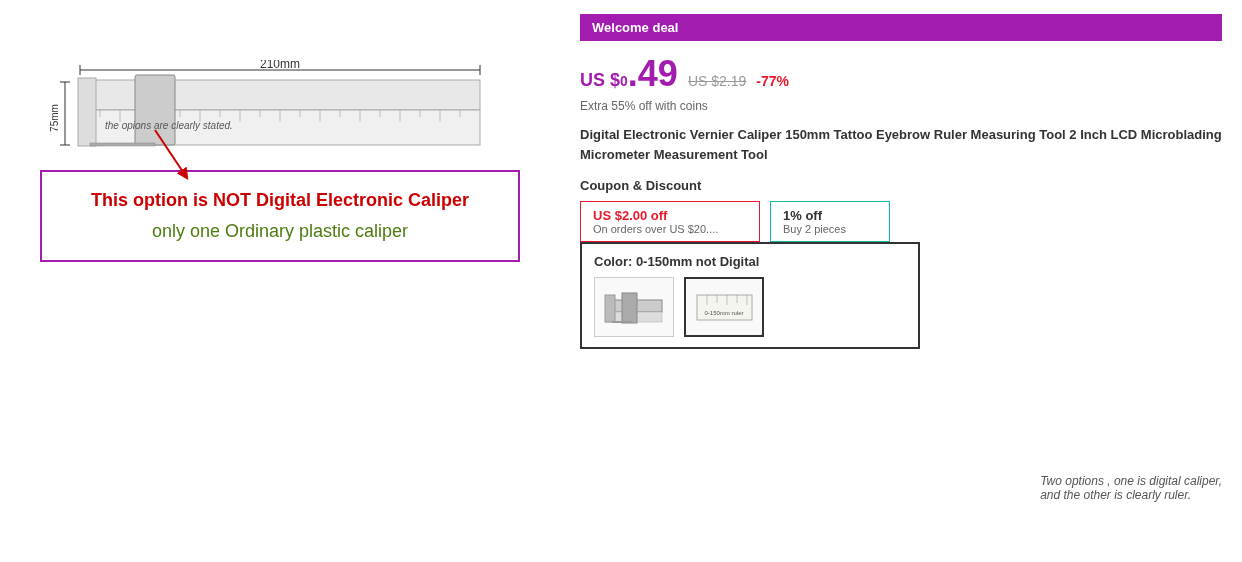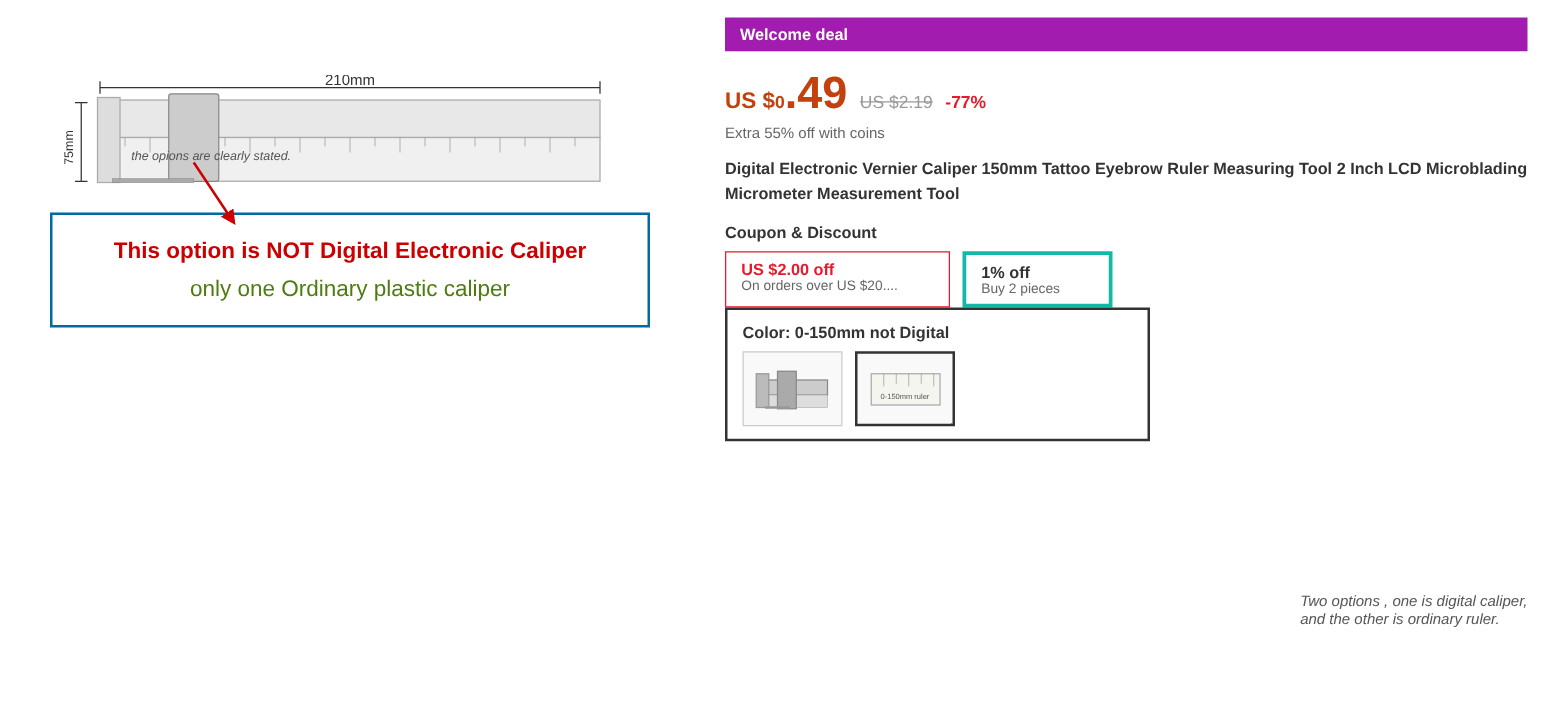--- a/index.html
+++ b/index.html
@@ -16,21 +16,21 @@
       min-height: 562px;
     }
     
     .left-panel {
       width: 560px;
       padding: 20px 30px;
       position: relative;
       flex-shrink: 0;
     }
     .warning-box {
-      border: 2px solid #0369a1;
+      border: 2px solid #a21caf;
       margin-top: 20px;
       padding: 18px 20px;
       text-align: center;
       width: 480px;
       margin-left: auto;
       margin-right: auto;
     }
     .warning-title {
       color: #cc0000;
       font-size: 18px;
@@ -59,21 +59,21 @@
       margin-bottom: 12px;
       width: 100%;
     }
     .price-row {
       display: flex;
       align-items: baseline;
       gap: 10px;
       margin-bottom: 4px;
     }
     .price-current {
-      color: #c2410c;
+      color: #a21caf;
       font-size: 16px;
       font-weight: bold;
     }
     .price-current .currency {
       font-size: 18px;
     }
     .price-current .amount {
       font-size: 36px;
       font-weight: 900;
     }
@@ -117,21 +117,21 @@
     .coupon-amount {
       color: #e8192c;
       font-size: 13px;
       font-weight: bold;
     }
     .coupon-desc {
       font-size: 11px;
       color: #666;
     }
     .coupon-card-2 {
-      border: 3px solid #14b8a6;
+      border: 1px solid #14b8a6;
       padding: 6px 12px;
       min-width: 120px;
     }
     .coupon-amount-2 {
       color: #333;
       font-size: 13px;
       font-weight: bold;
     }
     .coupon-desc-2 {
       font-size: 11px;
@@ -338,16 +338,16 @@
             </defs>
             <line x1="40" y1="5" x2="10" y2="45" stroke="#cc0000" stroke-width="2" marker-end="url(#arrowhead2)"></line>
           </svg>
         </div>
       </div>
     </div>
 
     
     <div class="annotation-right">
       <span>Two options , one is digital caliper,</span><br>
-      <span>and the other is ordinary ruler.</span>
+      <span>and the other is clearly ruler.</span>
     </div>
   </div>
 </div>
 
 </body></html>

